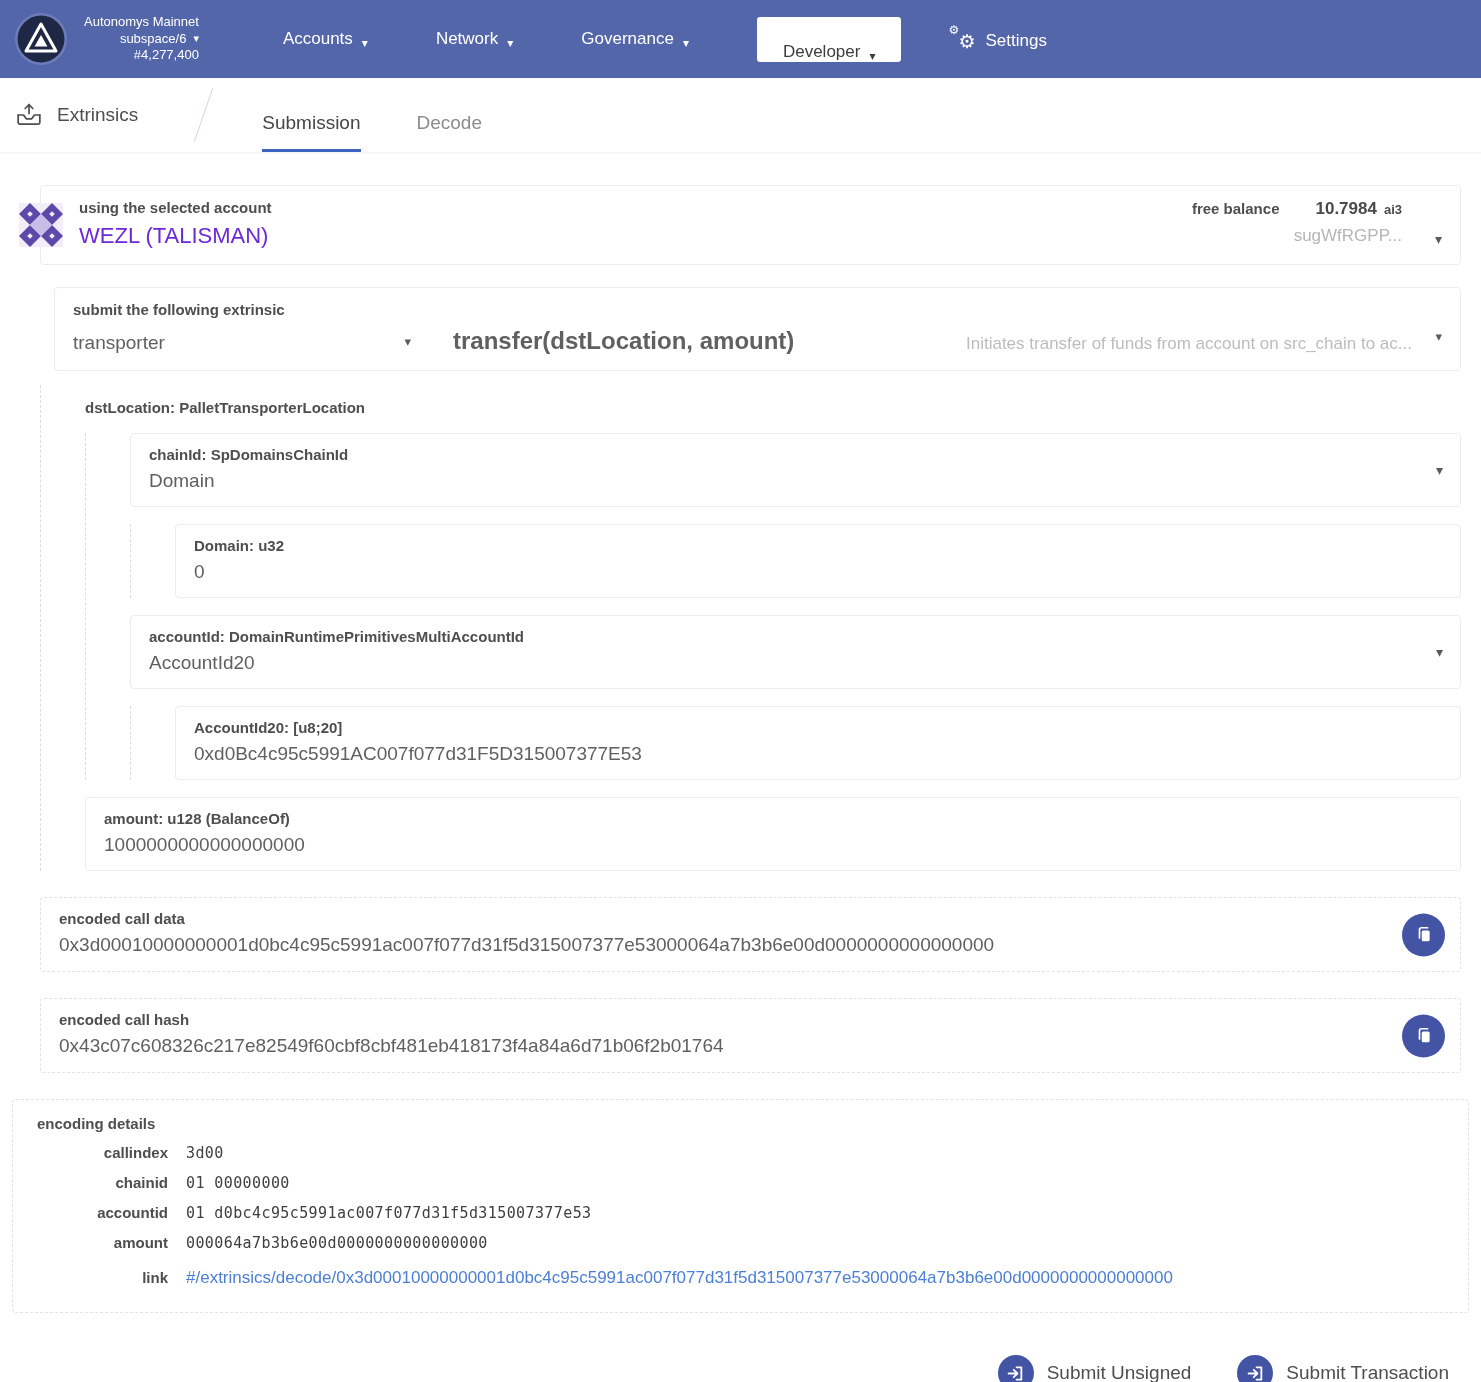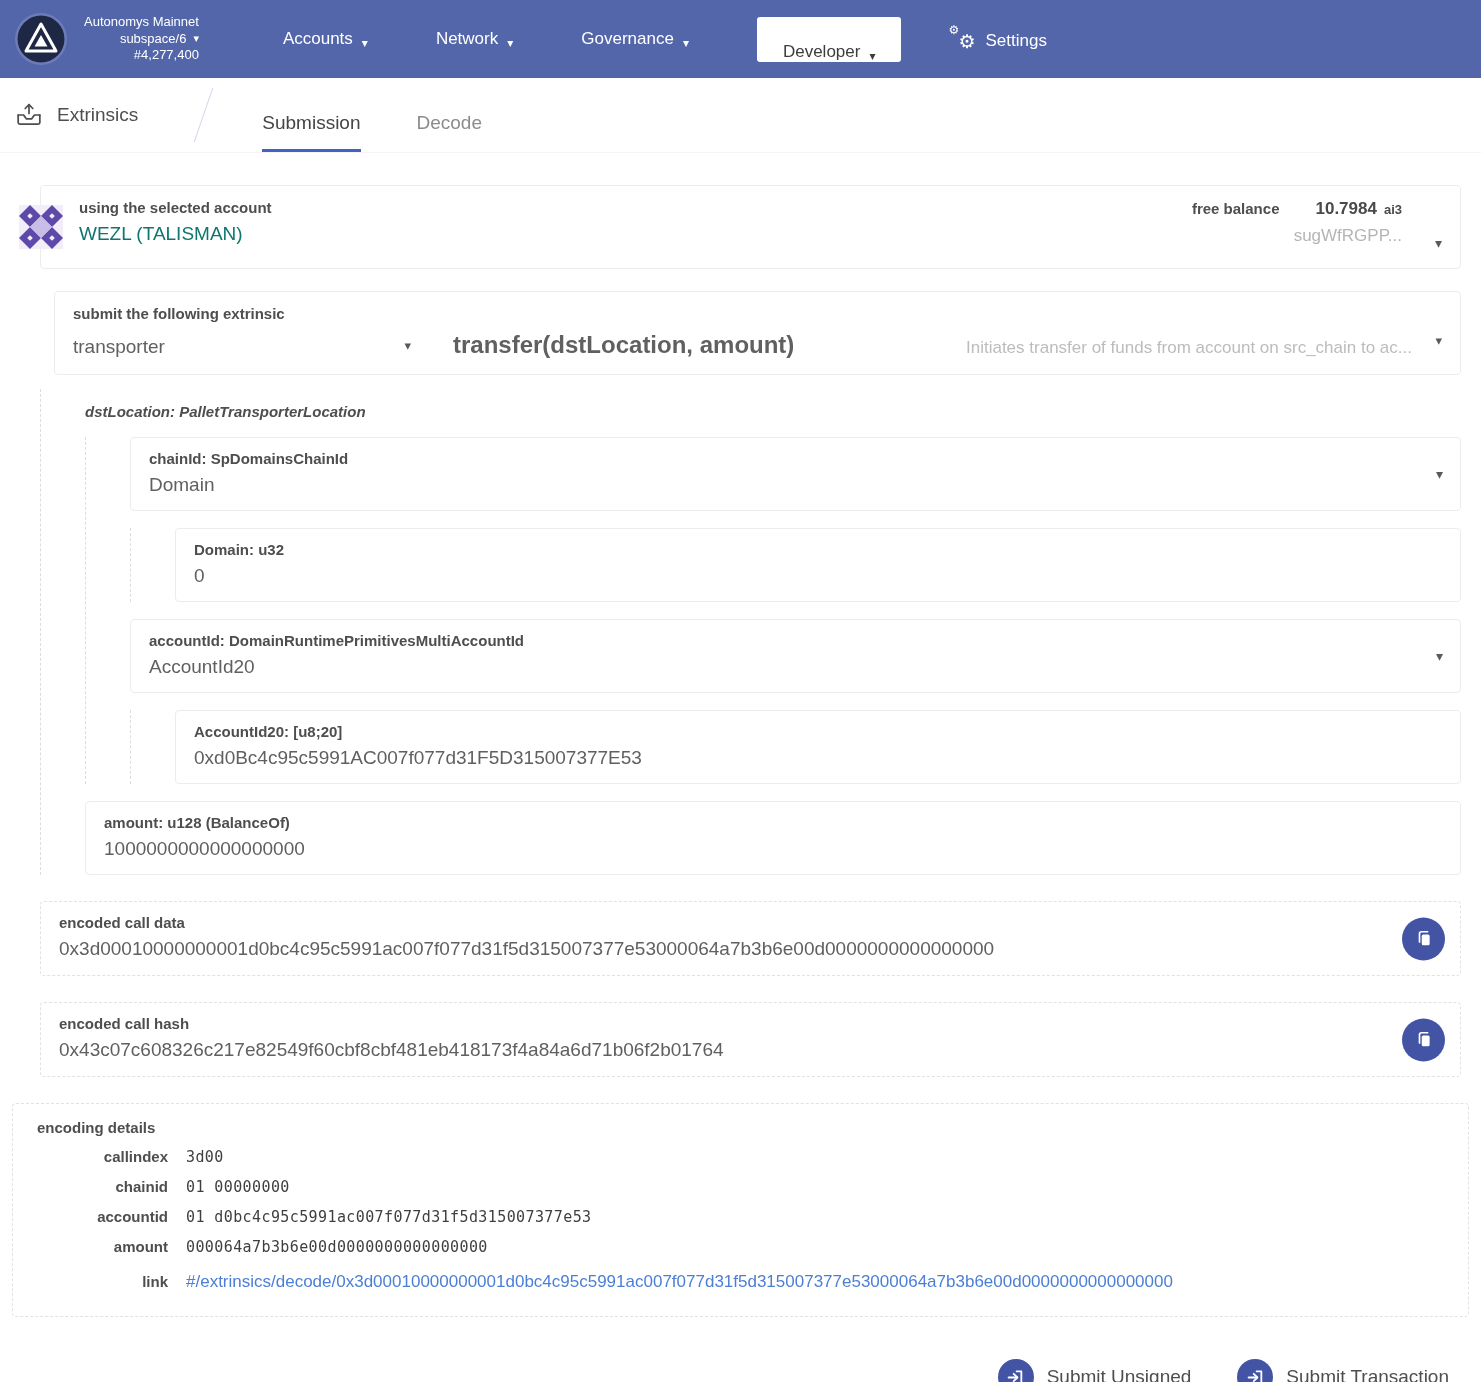--- a/index.html
+++ b/index.html
@@ -49,24 +49,24 @@
     border-bottom:3px solid transparent; padding-top:19px; cursor:pointer; text-decoration:none;
   }
   .tab.active { color:#454545; border-bottom-color:#3e63c0; }
 
   
   .content { padding:32px 20px 10px 40px; }
   .small-label { font-size:15px; font-weight:700; color:#4e4e4e; }
 
   .account-card {
     position:relative; border:1px solid #ececec; border-radius:4px;
-    padding:13px 20px 22px 38px; display:flex; align-items:flex-start; cursor:pointer;
+    padding:13px 20px 15px 38px; display:flex; align-items:flex-start; cursor:pointer;
   }
   .identicon { position:absolute; left:-22px; top:50%; transform:translateY(-50%); width:44px; height:44px; }
-  .acct-name { font-size:19px; color:#0f766e; margin-top:7px; }
+  .acct-name { font-size:22px; color:#6d28d9; margin-top:7px; }
   .acct-right { margin-left:auto; text-align:right; padding-right:38px; }
   .balance-row { display:flex; justify-content:flex-end; align-items:baseline; gap:7px; }
   .balance-row .spacer { display:inline-block; width:22px; }
   .balance-val { font-size:17px; font-weight:700; color:#4a4a4a; }
   .balance-unit { font-size:13px; font-weight:700; color:#4a4a4a; }
   .addr-row { margin-top:7px; }
   .addr { color:#b5b5b5; font-size:17px; }
   .card-caret { position:absolute; right:18px; bottom:18px; color:#5a5a5a; font-size:14px; }
 
   
@@ -77,21 +77,21 @@
   .select-row { display:flex; margin-top:9px; align-items:baseline; }
   .pallet-select { width:338px; position:relative; font-size:19px; color:#606060; cursor:pointer; }
   .pallet-select .caret { position:absolute; right:0; top:3px; color:#5a5a5a; }
   .method-select { flex:1; margin-left:42px; display:flex; align-items:baseline; position:relative; padding-right:30px; cursor:pointer; }
   .method-name { font-size:24px; color:#606060;font-weight:bold; }
   .method-hint { margin-left:auto; color:#bcbcbc; font-size:17px; white-space:nowrap; overflow:hidden; }
   .method-select .caret { position:absolute; right:0; top:3px; color:#5a5a5a; }
 
   .params { border-left:1px dashed #dcdcdc; padding-left:44px; }
   .params.root { margin-top:14px; padding-top:2px; }
-  .param-title { font-size:15px; font-weight:700; color:#4e4e4e; padding:12px 0 0;font-style:italic; }
+  .param-title { font-size:15px; font-weight:700; color:#4e4e4e; padding:12px 0 0; }
   .param-box {
     position:relative; border:1px solid #ececec; border-radius:4px; background:#fff;
     padding:12px 56px 14px 18px; margin:17px 0;
   }
   .param-value { font-size:19px; color:#606060; margin-top:7px; word-break:break-all; }
   .box-caret { position:absolute; right:17px; top:50%; transform:translateY(-50%); color:#5a5a5a; font-size:14px; }
 
   
   .encoded-box {
     position:relative; border:1px dashed #e2e2e2; border-radius:4px;

